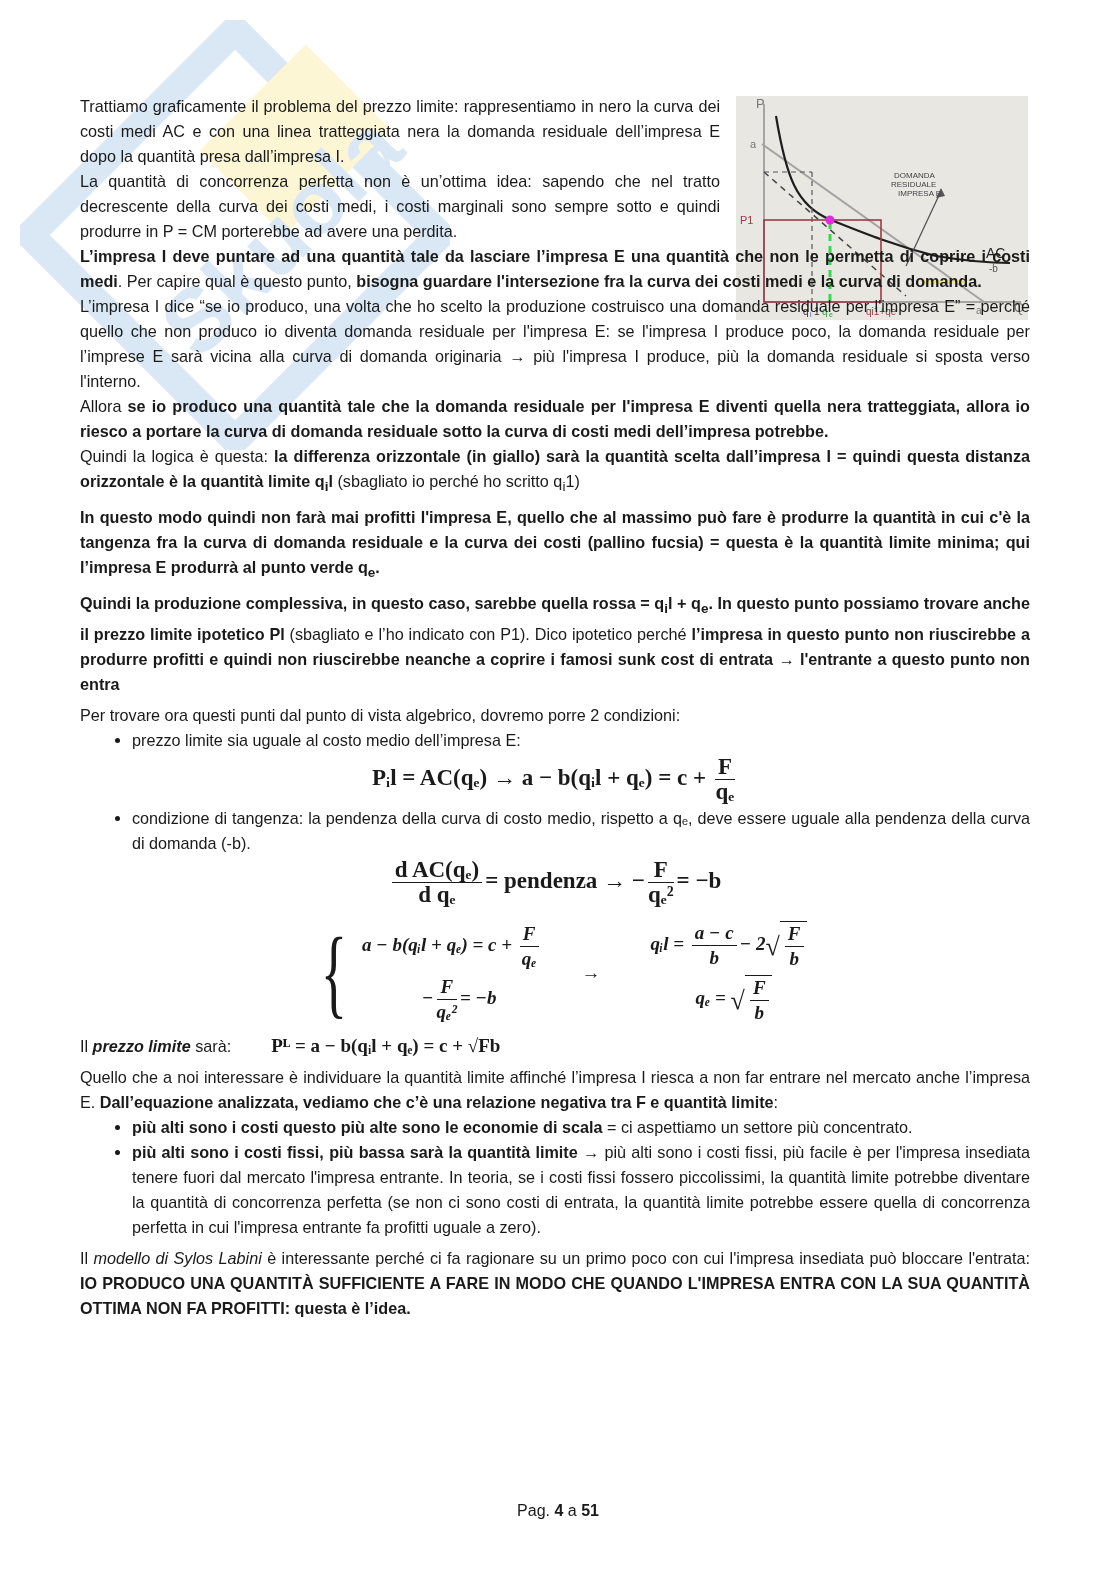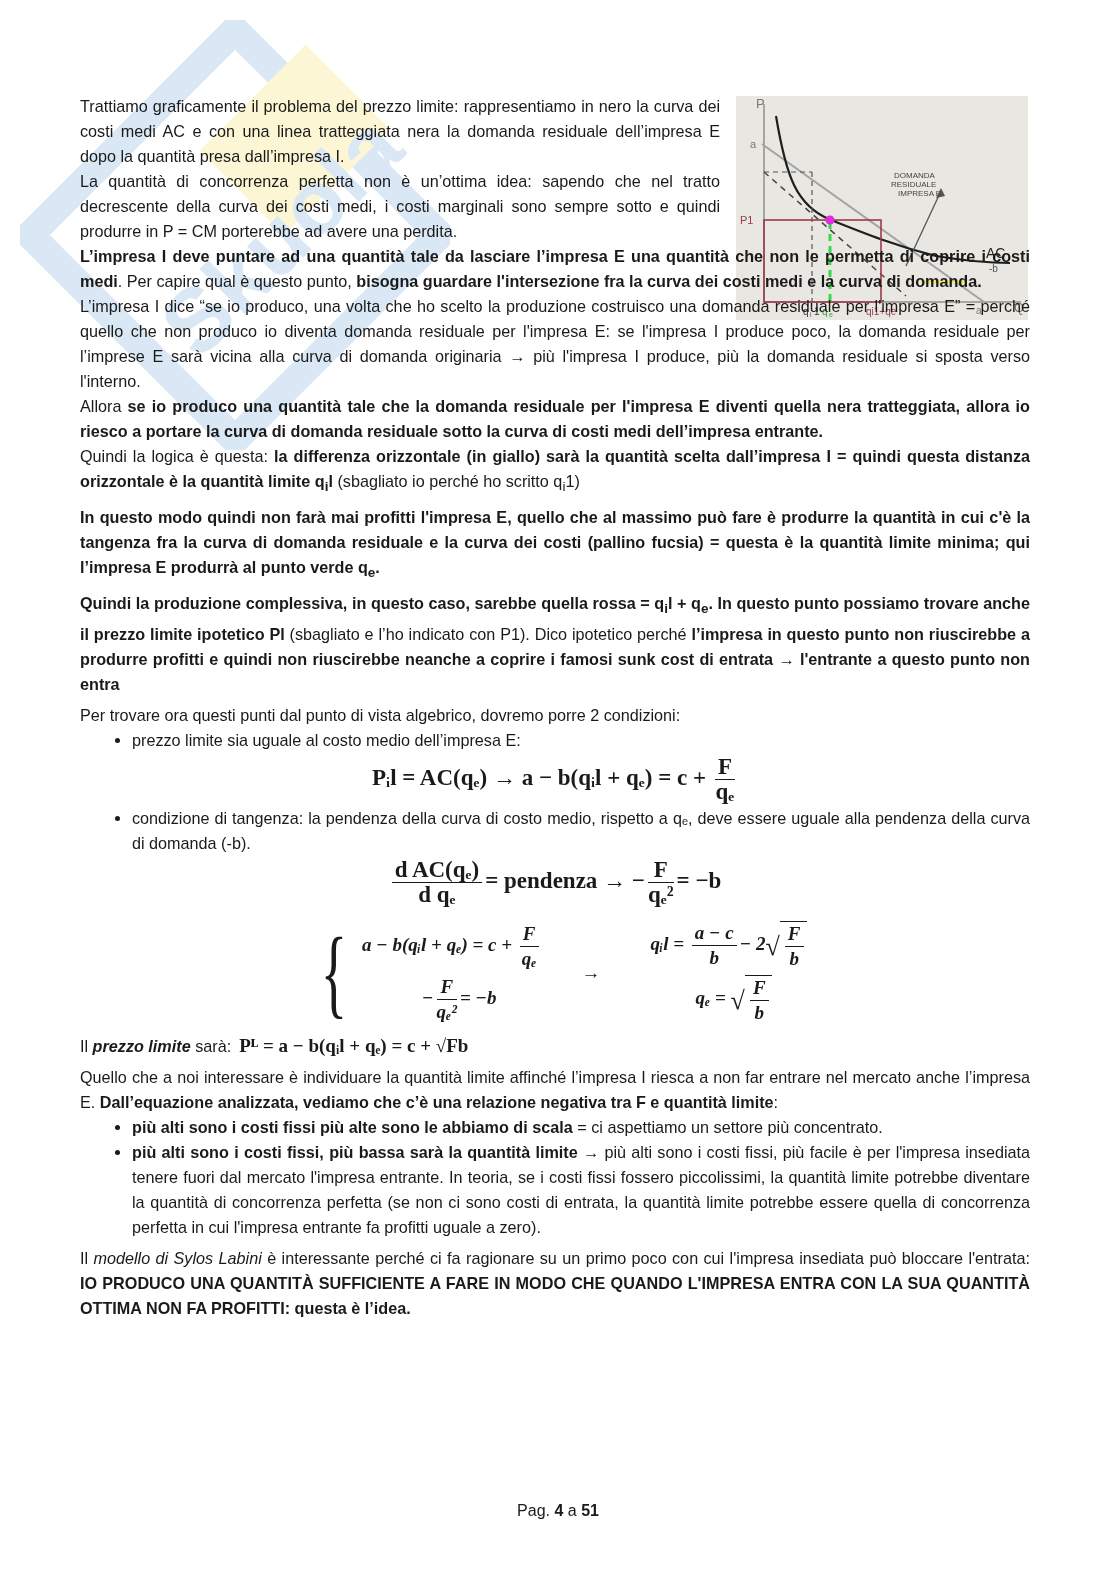--- a/index.html
+++ b/index.html
@@ -71,21 +71,21 @@
     <text x="130" y="219" font-size="10" fill="#9a3b46">qi1+qe</text>
     <text x="240" y="218" font-size="10" fill="#777">a</text>
   </svg>
 </div>
 
 <div class="page">
   <p class="top-text">Trattiamo graficamente il problema del prezzo limite: rappresentiamo in nero la curva dei costi medi AC e con una linea tratteggiata nera la domanda residuale dell’impresa E dopo la quantità presa dall’impresa I.</p>
   <p class="top-text">La quantità di concorrenza perfetta non è un’ottima idea: sapendo che nel tratto decrescente della curva dei costi medi, i costi marginali sono sempre sotto e quindi produrre in P = CM porterebbe ad avere una perdita.</p>
   <p><b>L’impresa I deve puntare ad una quantità tale da lasciare l’impresa E una quantità che non le permetta di coprire i costi medi</b><span>. Per capire qual è questo punto, </span><b>bisogna guardare l'intersezione fra la curva dei costi medi e la curva di domanda.</b></p>
   <p>L’impresa I dice “se io produco, una volta che ho scelto la produzione costruisco una domanda residuale per l'impresa E” = perché quello che non produco io diventa domanda residuale per l'impresa E: se l'impresa I produce poco, la domanda residuale per l’imprese E sarà vicina alla curva di domanda originaria → più l'impresa I produce, più la domanda residuale si sposta verso l'interno.</p>
-  <p><span>Allora </span><b>se io produco una quantità tale che la domanda residuale per l'impresa E diventi quella nera tratteggiata, allora io riesco a portare la curva di domanda residuale sotto la curva di costi medi dell’impresa entrante.</b></p>
+  <p><span>Allora </span><b>se io produco una quantità tale che la domanda residuale per l'impresa E diventi quella nera tratteggiata, allora io riesco a portare la curva di domanda residuale sotto la curva di costi medi dell’impresa potrebbe.</b></p>
   <p><span>Quindi la logica è questa: </span><b>la differenza orizzontale (in giallo) sarà la quantità scelta dall’impresa I = quindi questa distanza orizzontale è la quantità limite q</b><b><sub>i</sub></b><b>l</b><span> (sbagliato io perché ho scritto q</span><sub>i</sub><span>1)</span></p>
   <p class="gap"><b><span>In questo modo quindi non farà mai profitti l'impresa E, quello che al massimo può fare è produrre la quantità in cui c'è la tangenza fra la curva di domanda residuale e la curva dei costi (pallino fucsia) = questa è la quantità limite minima; qui l’impresa E produrrà al punto verde q</span><sub>e</sub><span>.</span></b></p>
   <p class="gap"><b><span>Quindi la produzione complessiva, in questo caso, sarebbe quella rossa = q</span><sub>i</sub><span>l + q</span><sub>e</sub><span>. In questo punto possiamo trovare anche il prezzo limite ipotetico Pl</span></b><span> (sbagliato e l’ho indicato con P1). Dico ipotetico perché </span><b>l’impresa in questo punto non riuscirebbe a produrre profitti e quindi non riuscirebbe neanche a coprire i famosi sunk cost di entrata → l'entrante a questo punto non entra</b></p>
   <p class="gap">Per trovare ora questi punti dal punto di vista algebrico, dovremo porre 2 condizioni:</p>
   <ul>
     <li>prezzo limite sia uguale al costo medio dell’impresa E:</li>
   </ul>
   <div class="eq">
     <span>Pᵢl = AC(qₑ)  →   a − b(qᵢl + qₑ) = c + </span><span class="frac"><span class="num">F</span><span class="den">qₑ</span></span>
   </div>
@@ -100,22 +100,22 @@
     <div class="sys-left">
       <div><span>a − b(qᵢl + qₑ) = c + </span><span class="frac"><span class="num">F</span><span class="den">qₑ</span></span></div>
       <div style="padding-left:60px"><span>−</span><span class="frac"><span class="num">F</span><span class="den">qₑ²</span></span><span>= −b</span></div>
     </div>
     <span class="sys-arrow">→</span>
     <div class="sys-right">
       <div><span>qᵢl = </span><span class="frac"><span class="num">a − c</span><span class="den">b</span></span><span>− 2</span><span class="rad">√</span><span class="sqrt"><span class="frac"><span class="num">F</span><span class="den">b</span></span></span></div>
       <div style="padding-left:45px"><span>qₑ = </span><span class="rad">√</span><span class="sqrt"><span class="frac"><span class="num">F</span><span class="den">b</span></span></span></div>
     </div>
   </div>
-  <p><span>Il </span><b><i>prezzo limite</i></b><span> sarà:</span><span style="font-family:'Liberation Serif',serif;font-weight:bold;font-size:19px;margin-left:8px">Pᴸ = a − b(qᵢl + qₑ) = c + √Fb</span></p>
+  <p><span>Il </span><b><i>prezzo limite</i></b><span> sarà:</span><span style="font-family:'Liberation Serif',serif;font-weight:bold;font-size:19px;margin-left:40px">Pᴸ = a − b(qᵢl + qₑ) = c + √Fb</span></p>
   <p class="gap"><span>Quello che a noi interessare è individuare la quantità limite affinché l’impresa I riesca a non far entrare nel mercato anche l’impresa E. </span><b>Dall’equazione analizzata, vediamo che c’è una relazione negativa tra F e quantità limite</b><span>:</span></p>
   <ul>
-    <li><b>più alti sono i costi fissi più alte sono le abbiamo di scala</b><span> = ci aspettiamo un settore più concentrato.</span></li>
+    <li><b>più alti sono i costi questo più alte sono le economie di scala</b><span> = ci aspettiamo un settore più concentrato.</span></li>
     <li><b>più alti sono i costi fissi, più bassa sarà la quantità limite</b><span> → più alti sono i costi fissi, più facile è per l'impresa insediata tenere fuori dal mercato l'impresa entrante. In teoria, se i costi fissi fossero piccolissimi, la quantità limite potrebbe diventare la quantità di concorrenza perfetta (se non ci sono costi di entrata, la quantità limite potrebbe essere quella di concorrenza perfetta in cui l'impresa entrante fa profitti uguale a zero).</span></li>
   </ul>
   <p class="gap"><span>Il </span><i>modello di Sylos Labini</i><span> è interessante perché ci fa ragionare su un primo poco con cui l'impresa insediata può bloccare l'entrata: </span><b>IO PRODUCO UNA QUANTITÀ SUFFICIENTE A FARE IN MODO CHE QUANDO L'IMPRESA ENTRA CON LA SUA QUANTITÀ OTTIMA NON FA PROFITTI: questa è l’idea.</b></p>
 </div>
 
 <div class="footer"><span>Pag. </span><b>4</b><span> a </span><b>51</b></div>
 
 </body></html>

